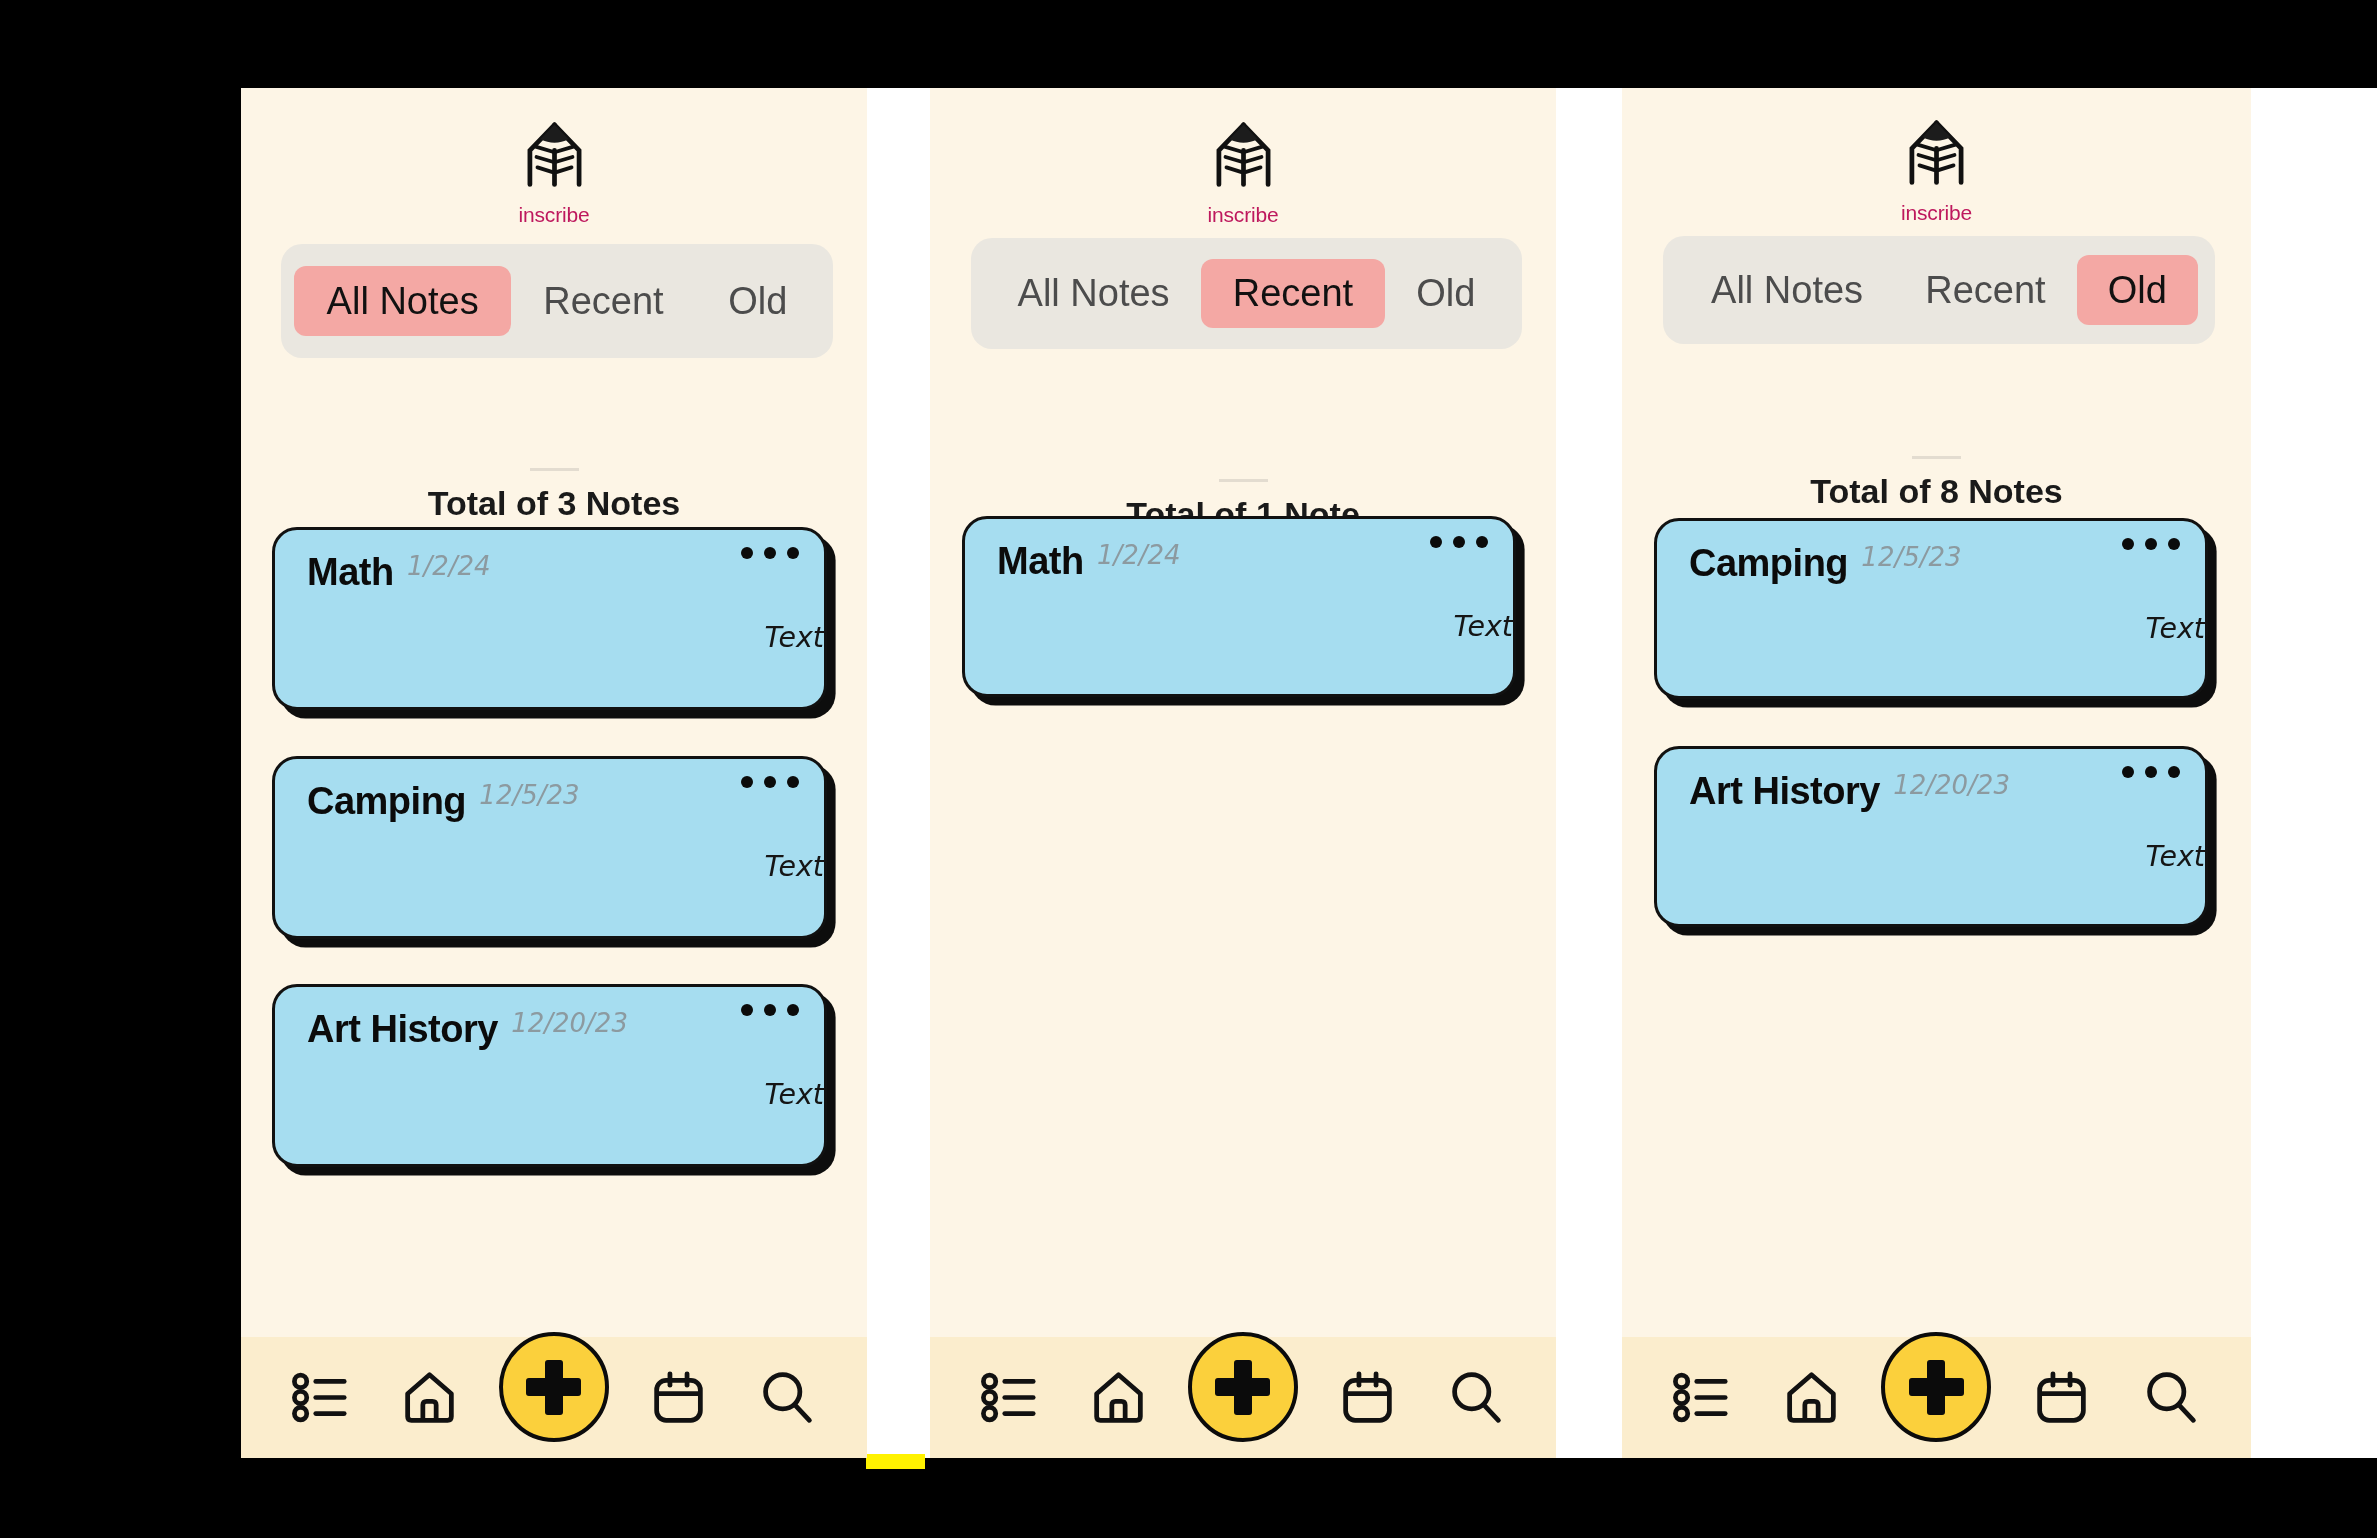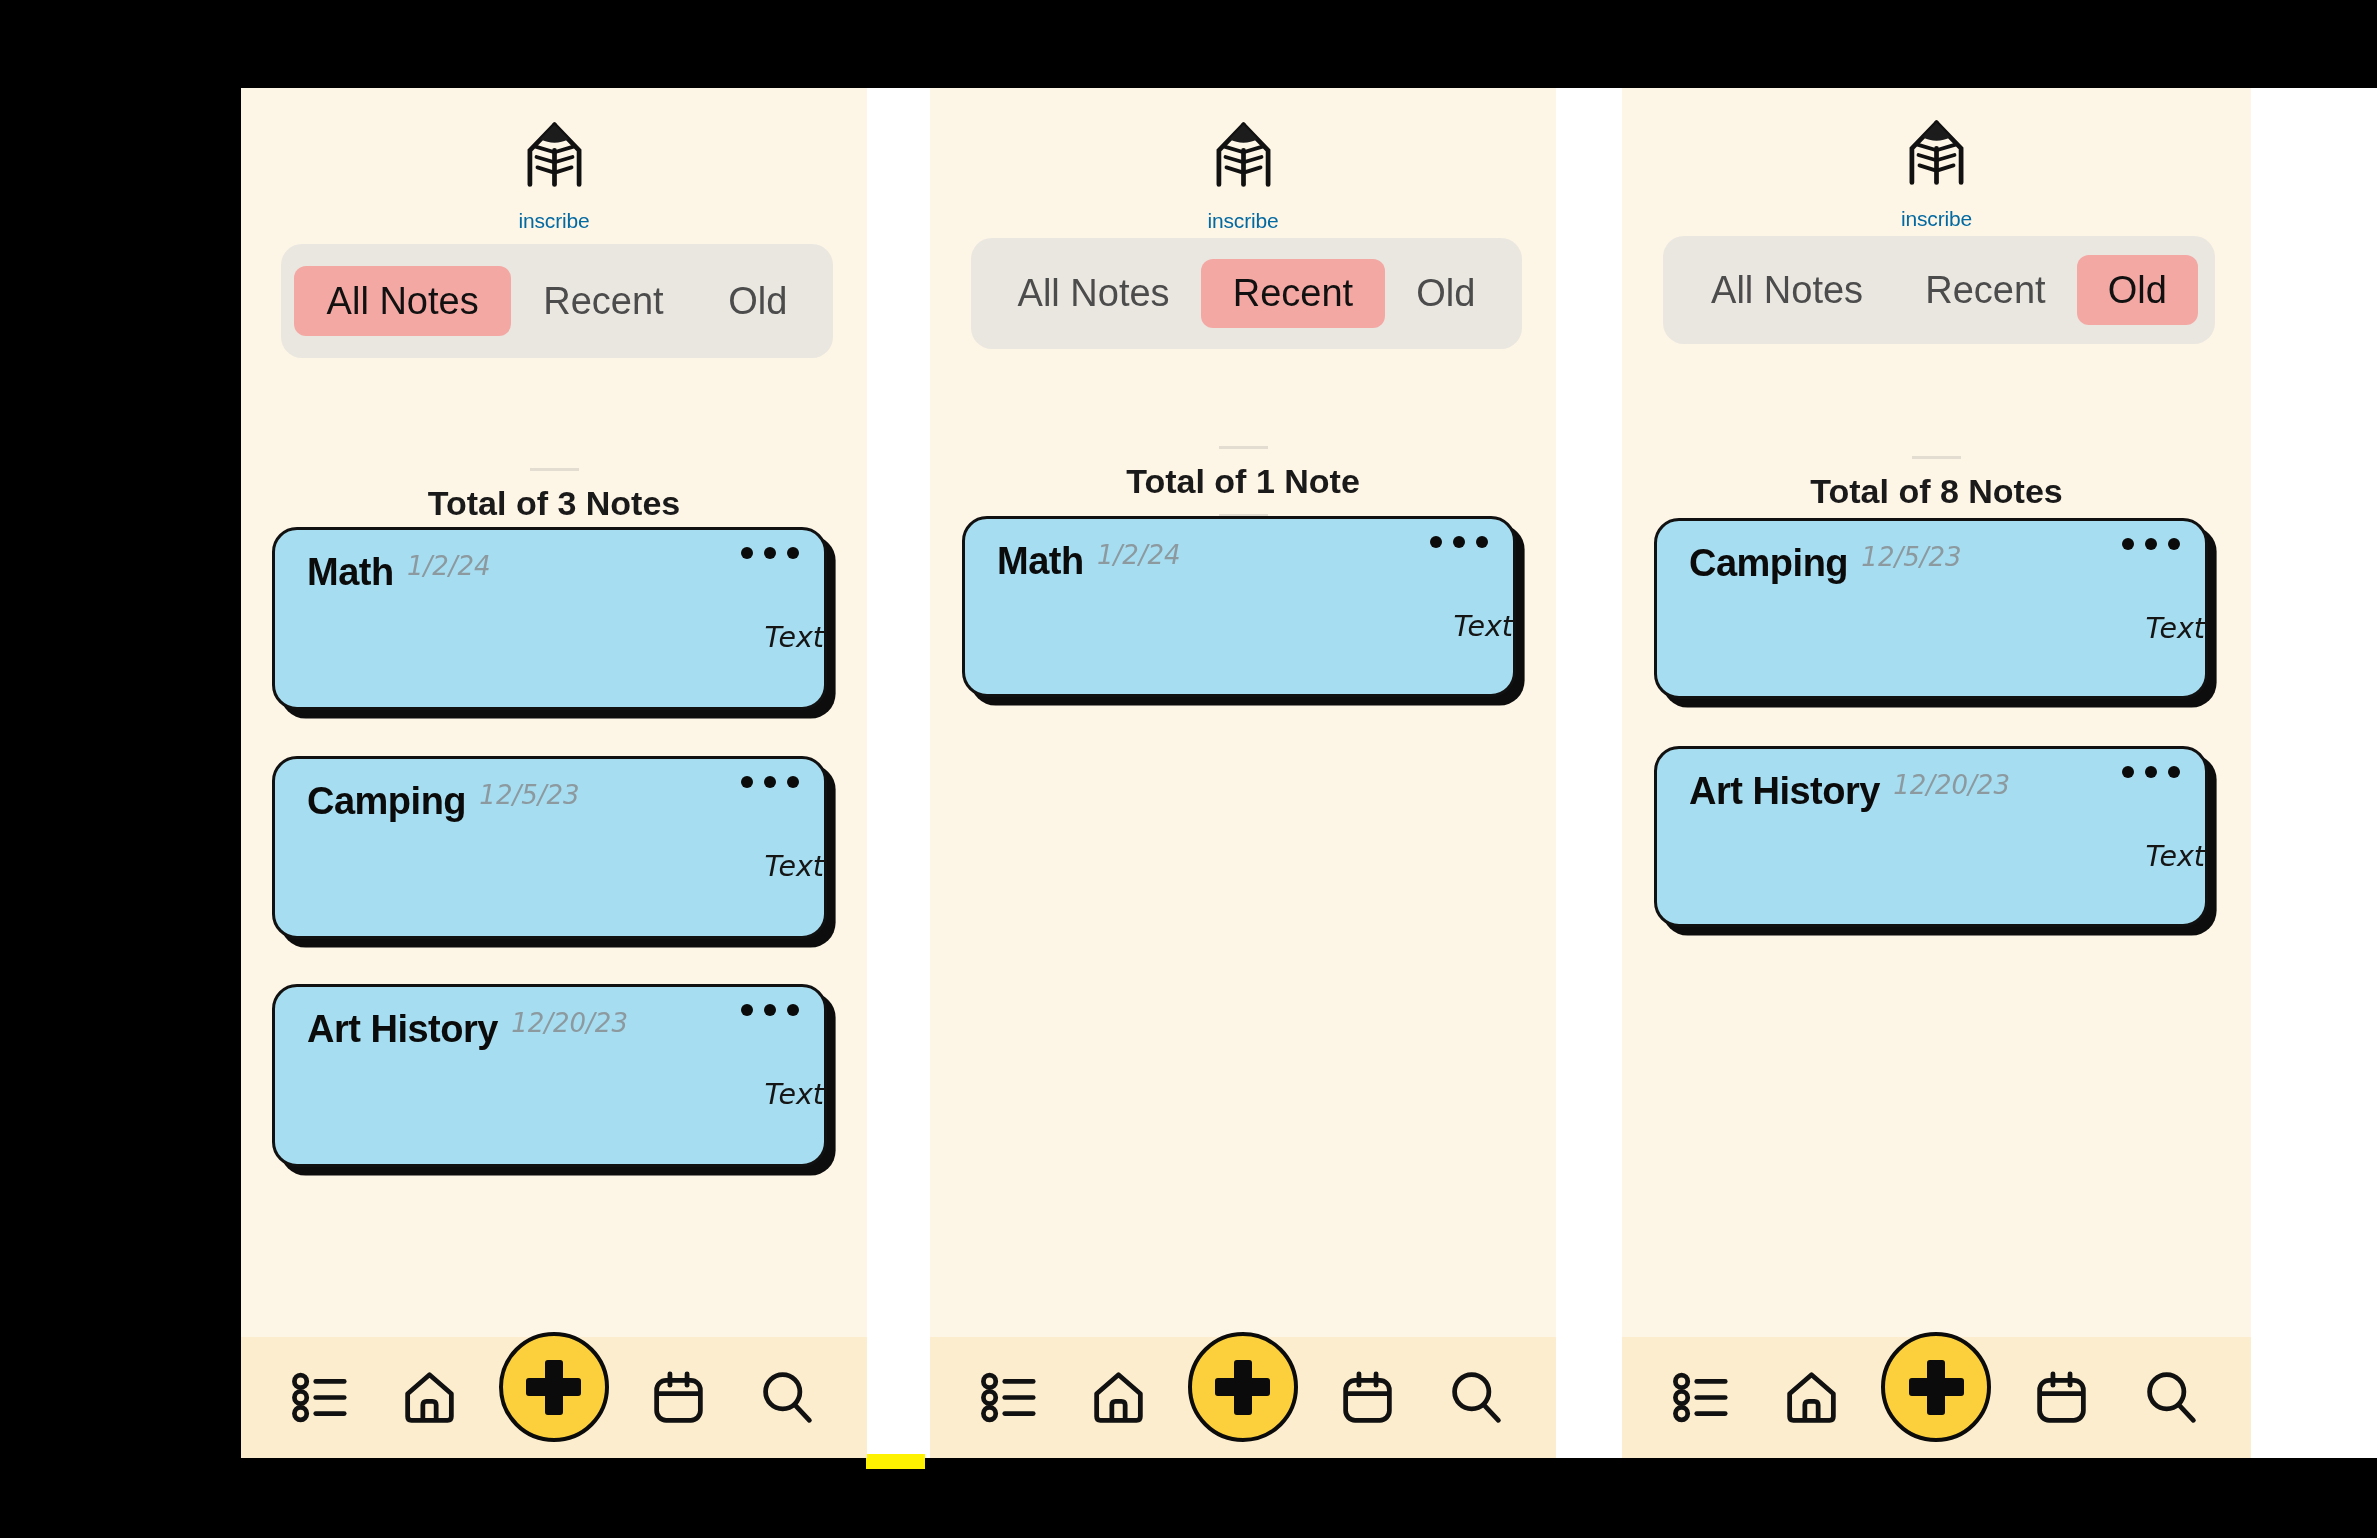--- a/index.html
+++ b/index.html
@@ -67,24 +67,24 @@
   #panel-1 .logo-wrap { top: 34px; }
   #panel-2 .logo-wrap { top: 34px; }
   #panel-3 .logo-wrap { top: 32px; }
 
   .logo-mark {
     width: 61px;
     height: 70px;
     display: block;
   }
   .logo-text {
-    margin-top: 17px;
+    margin-top: 11px;
     font-size: 21px;
     font-weight: 400;
-    color: #0369a1;
+    color: #be185d;
     letter-spacing: -0.2px;
     font-family: "Liberation Sans", sans-serif;
   }
 
   
   .tabbar {
     position: absolute;
     background: #EAE7E0;
     border-radius: 21px;
     display: flex;
@@ -116,21 +116,21 @@
     position: absolute;
     left: 0;
     width: 100%;
     display: flex;
     align-items: center;
     justify-content: center;
     gap: 13.3px;
     flex-direction: column;
   }
   #panel-1 .total-row { top: 380px; }
-  #panel-2 .total-row { top: 358px; }
+  #panel-2 .total-row { top: 391px; }
   #panel-3 .total-row { top: 368px; }
 
   .total-line {
     display: block;
     width: 49px;
     height: 2.9px;
     background: #E3DCD0;
   }
   .total-text {
     font-size: 34px;

